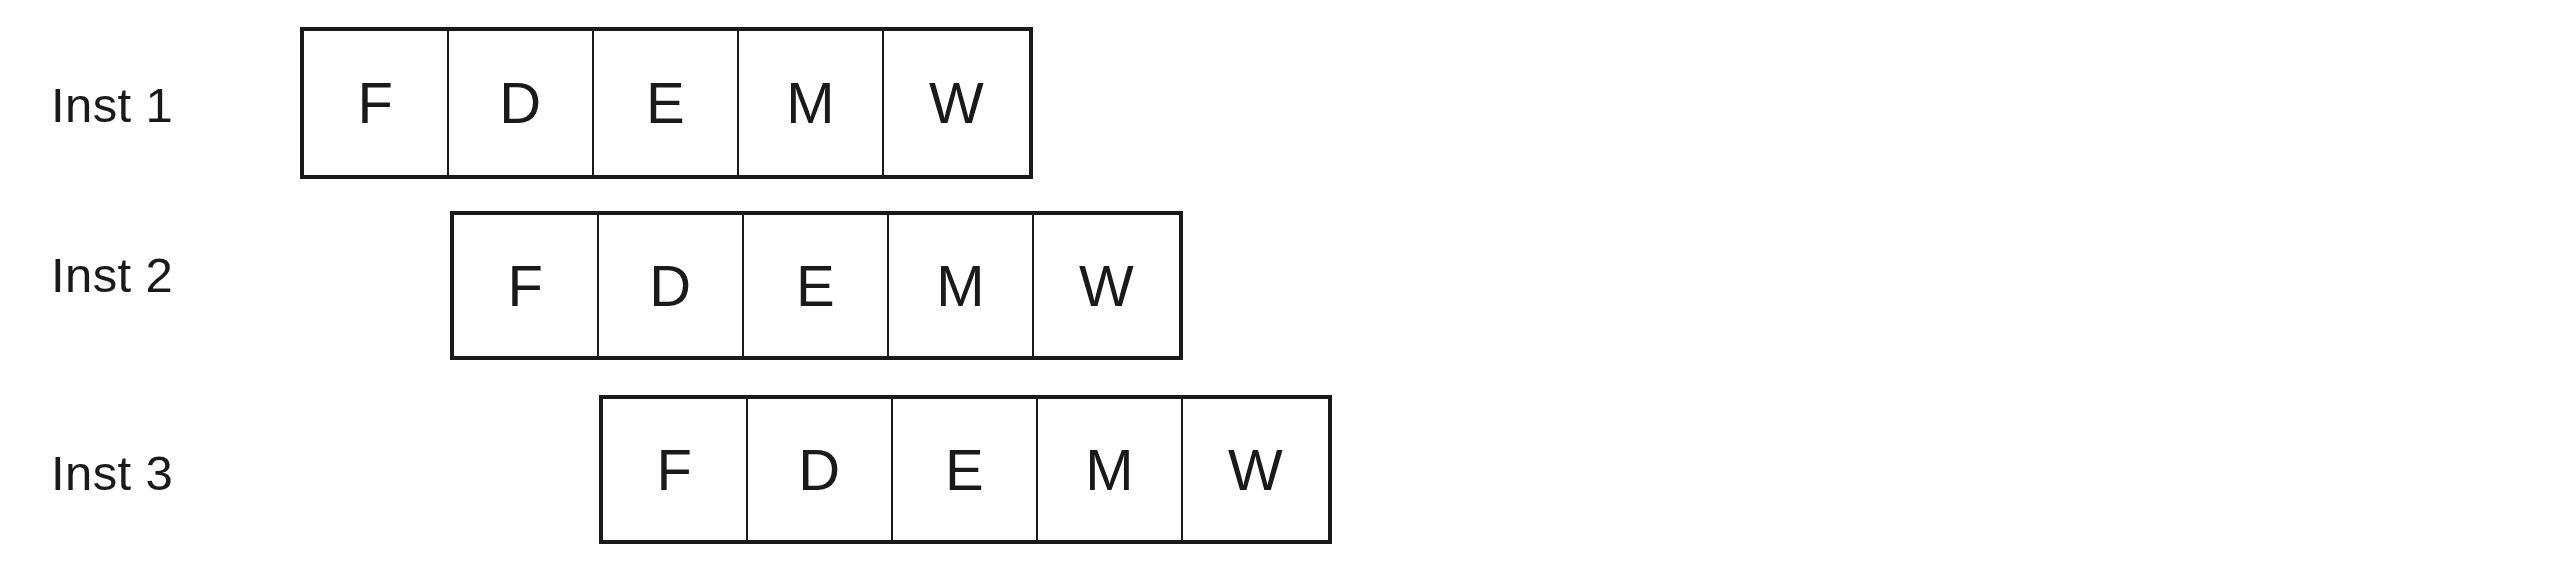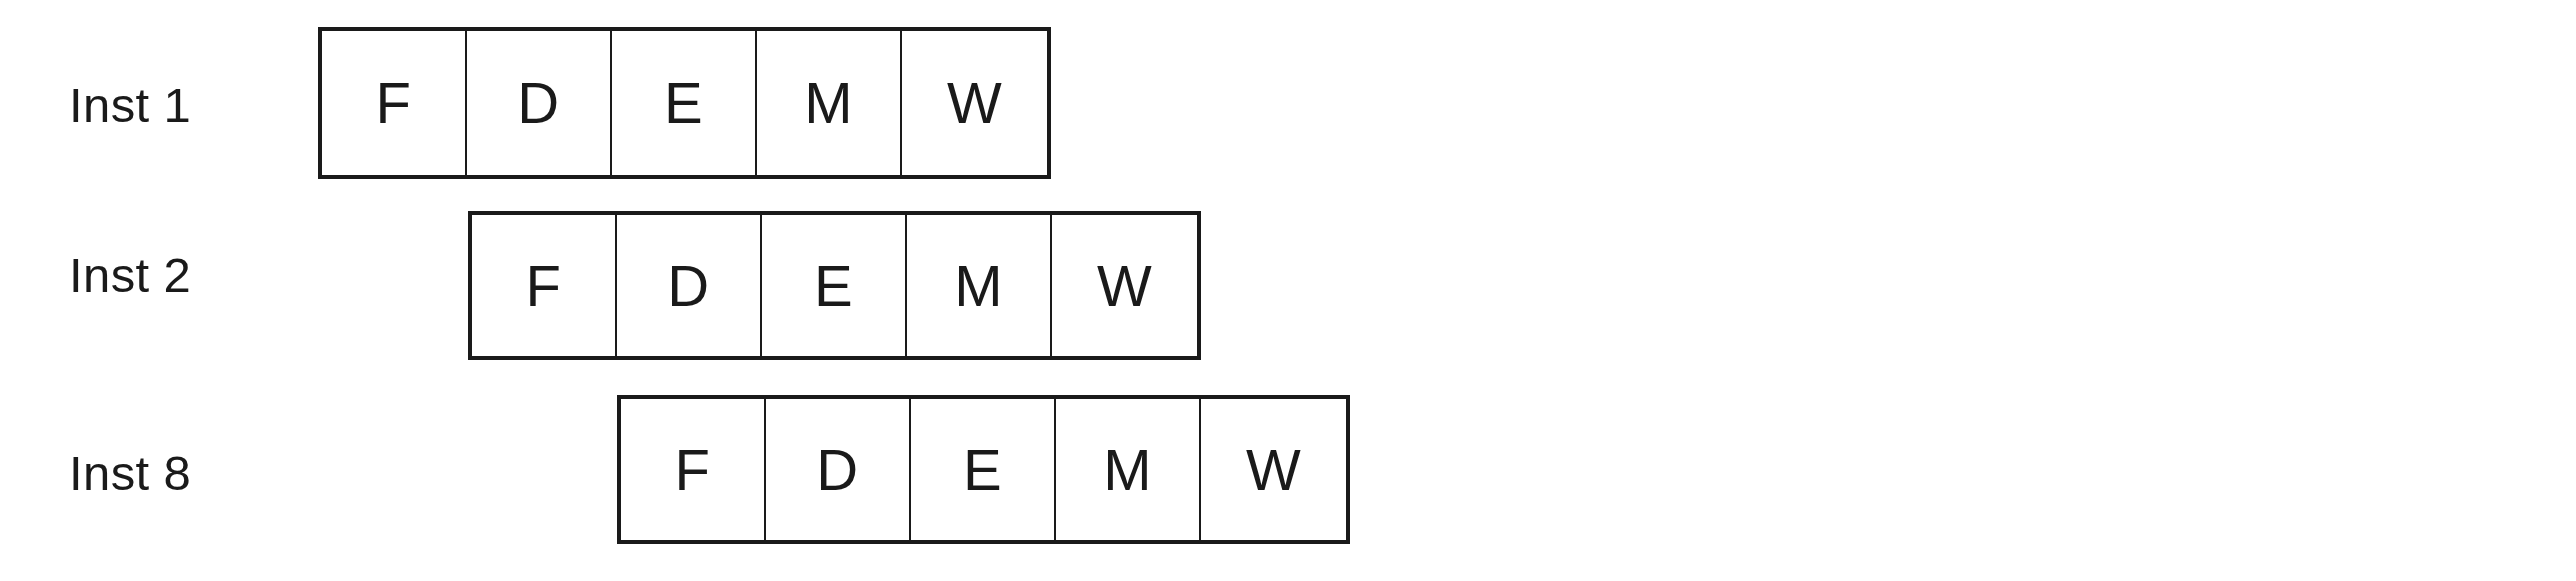--- a/index.html
+++ b/index.html
@@ -12,21 +12,20 @@
     font-family: "Liberation Sans", sans-serif;
     -webkit-font-smoothing: antialiased;
   }
 
   #canvas {
     position: relative;
     width: 2547px;
     height: 582px;
     background: #ffffff;
     overflow: hidden;
-    padding-left: 18px;
   }
 
   
   .pipeline-row {
     position: absolute;
     display: flex;
     align-items: stretch;
     box-sizing: border-box;
   }
 
@@ -95,21 +94,21 @@
     <div class="stage-track">
       <div class="stage-cell">F</div>
       <div class="stage-cell">D</div>
       <div class="stage-cell">E</div>
       <div class="stage-cell">M</div>
       <div class="stage-cell">W</div>
     </div>
   </div>
 
   <div class="pipeline-row" id="row-3">
-    <div class="stage-label">Inst 8</div>
+    <div class="stage-label">Inst 3</div>
     <div class="stage-track">
       <div class="stage-cell">F</div>
       <div class="stage-cell">D</div>
       <div class="stage-cell">E</div>
       <div class="stage-cell">M</div>
       <div class="stage-cell">W</div>
     </div>
   </div>
 
 </div>

